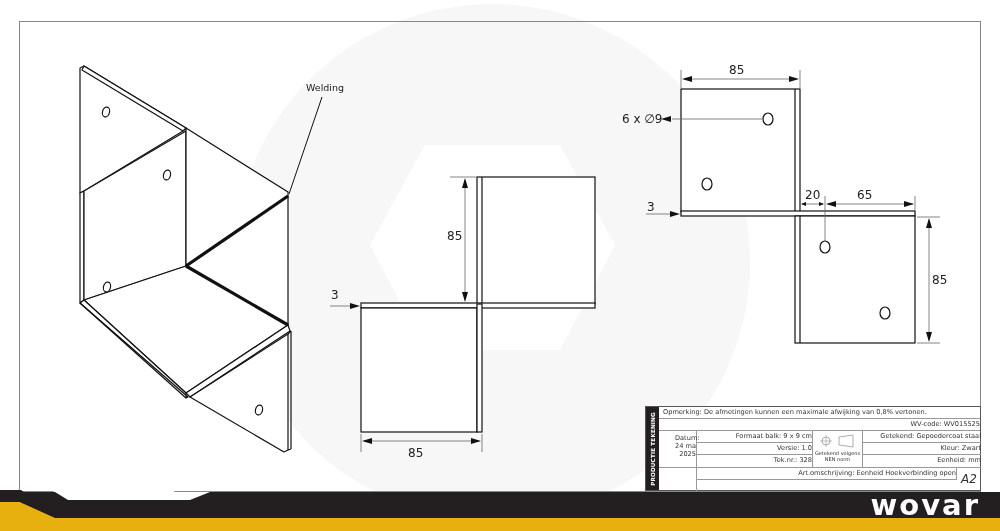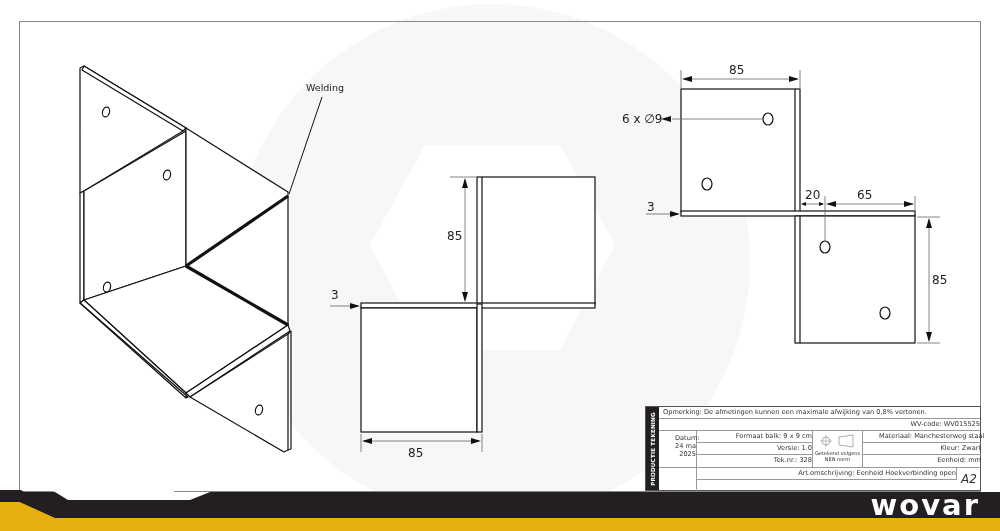--- a/index.html
+++ b/index.html
@@ -158,21 +158,21 @@
       <svg width="50" height="19">
             <circle cx="13" cy="10" r="4" fill="none" stroke="#999" stroke-width="0.8"></circle>
             <line x1="13" y1="4" x2="13" y2="16" stroke="#999" stroke-width="0.6"></line>
             <line x1="7" y1="10" x2="19" y2="10" stroke="#999" stroke-width="0.6"></line>
             <polygon points="26,6 40,4 40,16 26,14" fill="none" stroke="#999" stroke-width="0.8"></polygon>
           </svg>
     </div>
     <div>Getekend volgens</div>
     <div>NEN norm</div>
   </div>
-  <div class="cell" style="left:217px; top:24px; width:118px; height:12px; border-right:none;">Materiaal: Manchesterweg staal</div>
+  <div class="cell" style="left:217px; top:24px; width:118px; height:12px; border-right:none;">Getekend: Gepoedercoat staal</div>
   <div class="cell" style="left:217px; top:36px; width:118px; height:12px; border-right:none;">Kleur: Zwart</div>
   <div class="cell" style="left:217px; top:48px; width:118px; height:13px; border-right:none;">Eenheid: mm</div>
   <div class="cell" style="left:51px; top:61px; width:260px; height:12px;">Art.omschrijving: Eenheid Hoekverbinding open</div>
   <div class="cell" style="left:311px; top:61px; width:24px; height:23px; border:none; font-size:12px; line-height:23px; text-align:center; padding:0;font-style:italic;">A2</div>
 </div>
 
 
 <div class="logo">wovar</div>
 </div>
 

